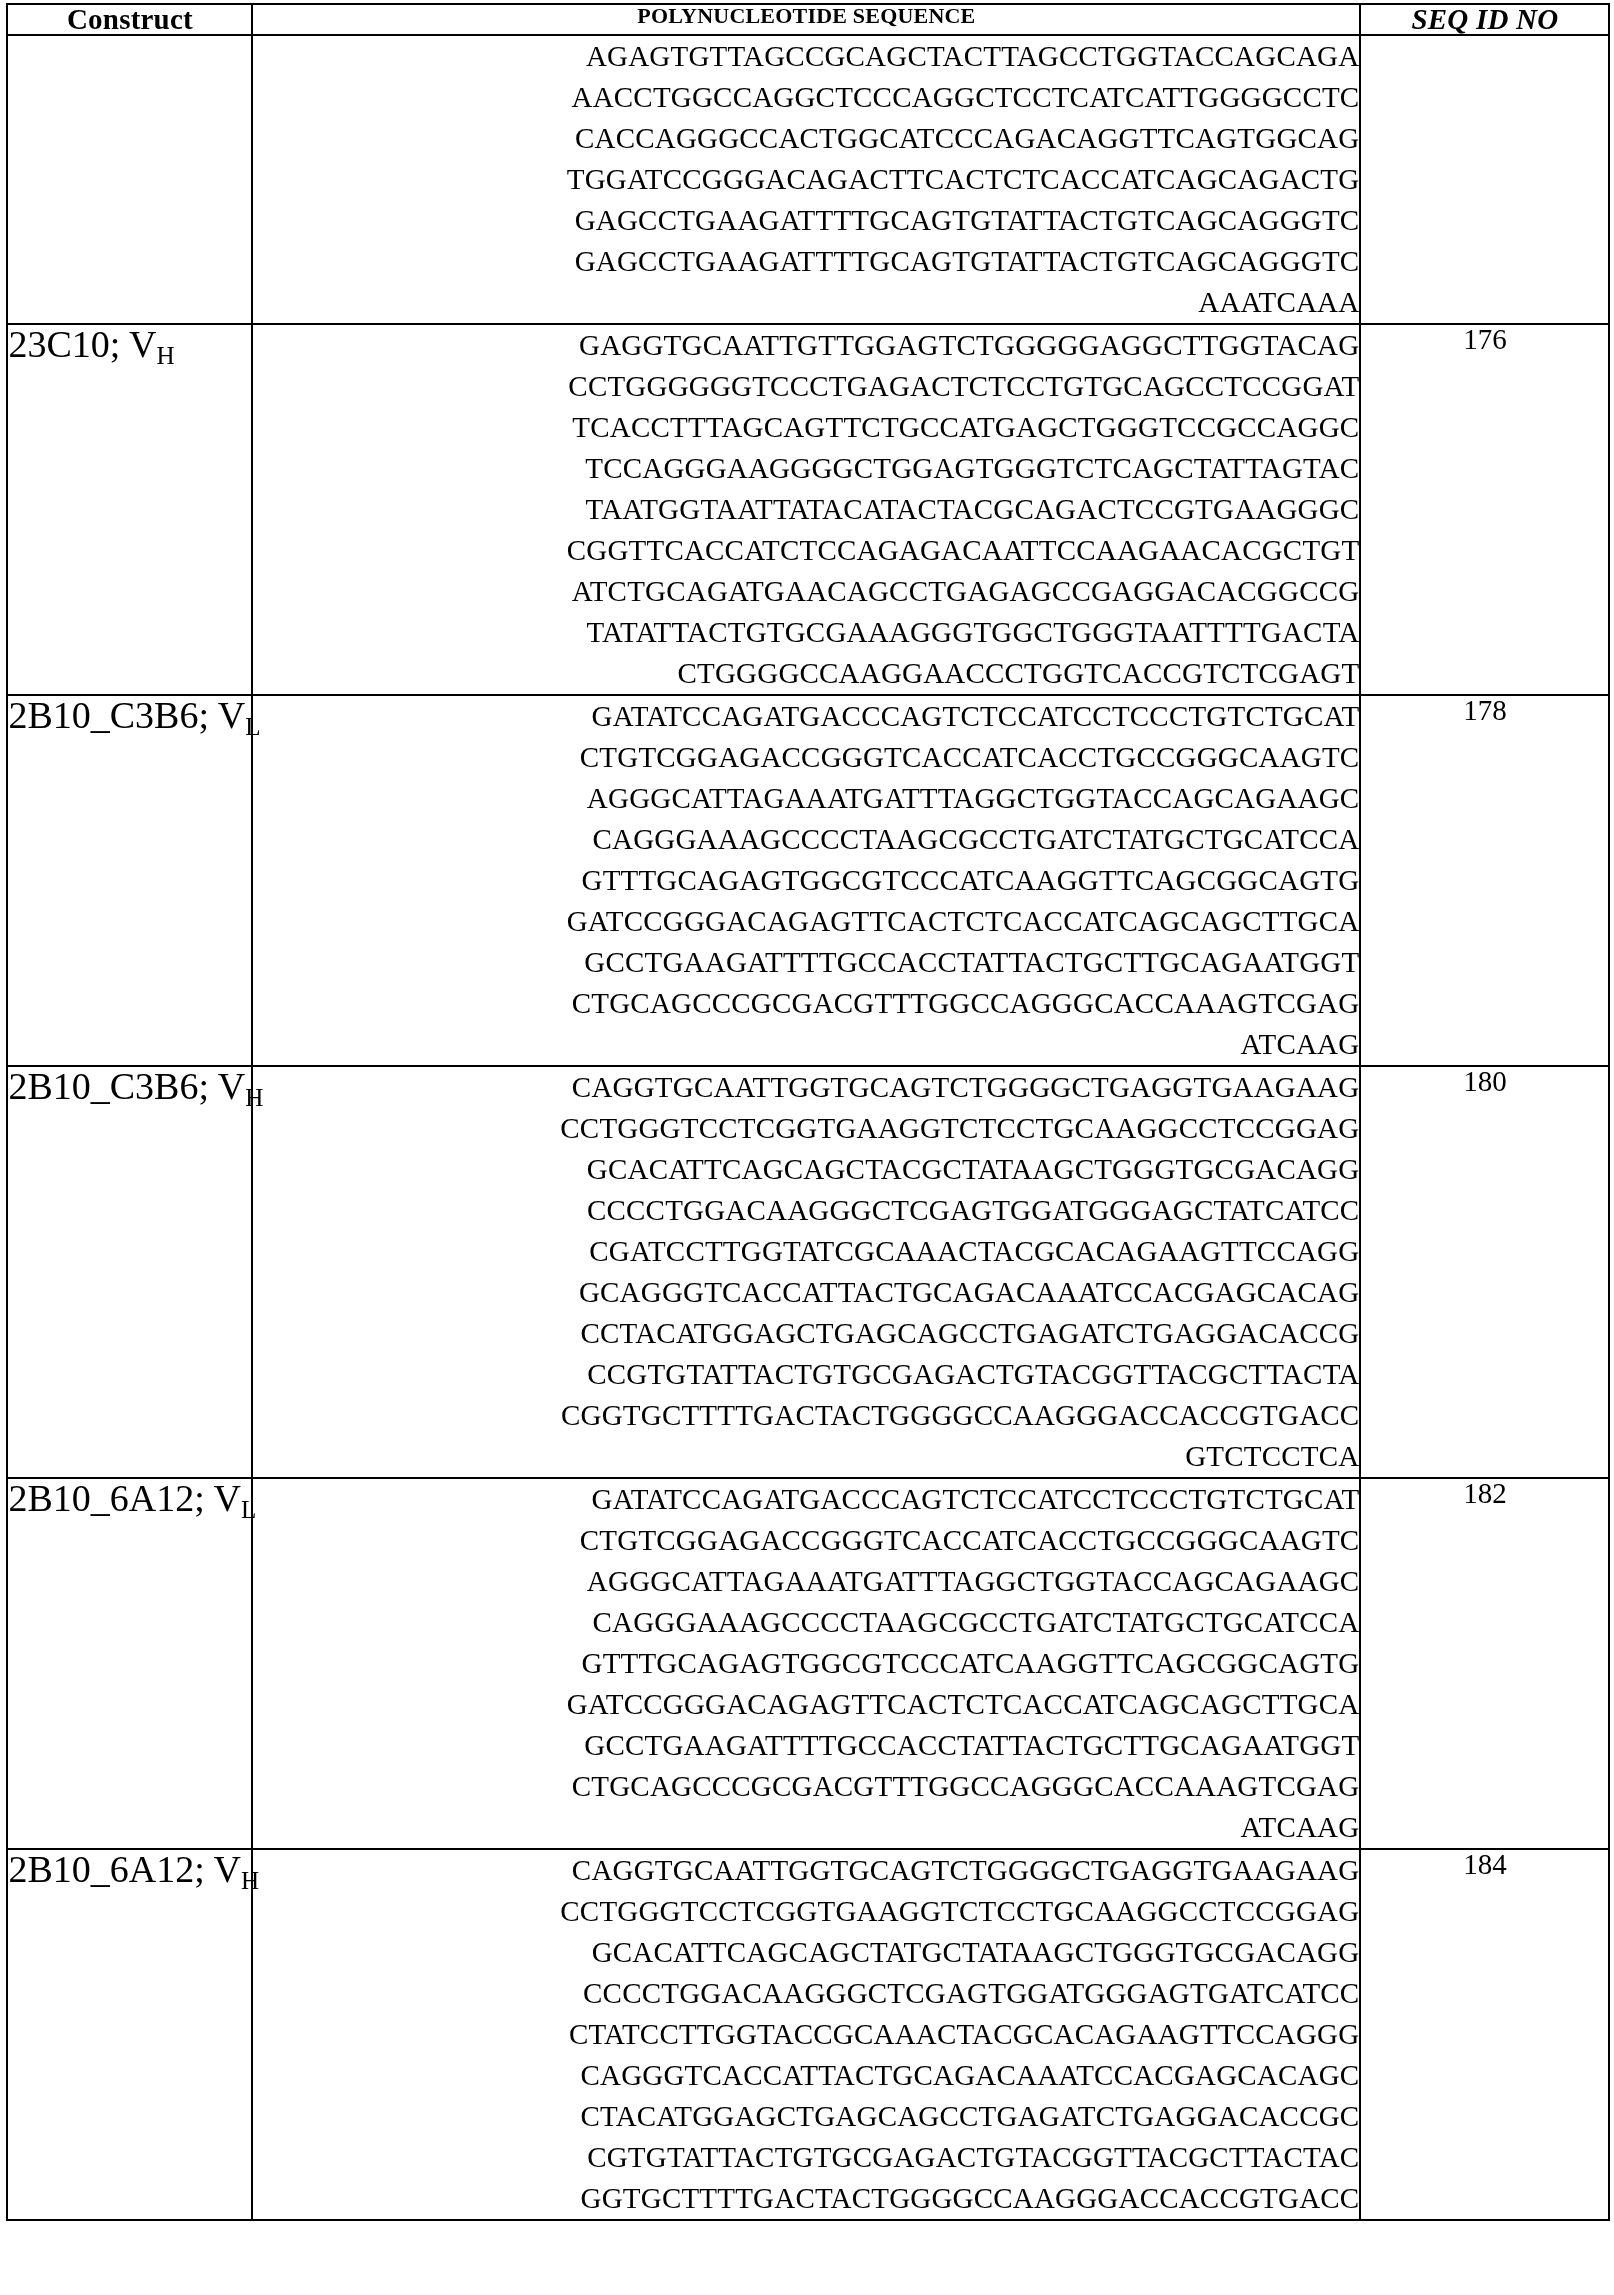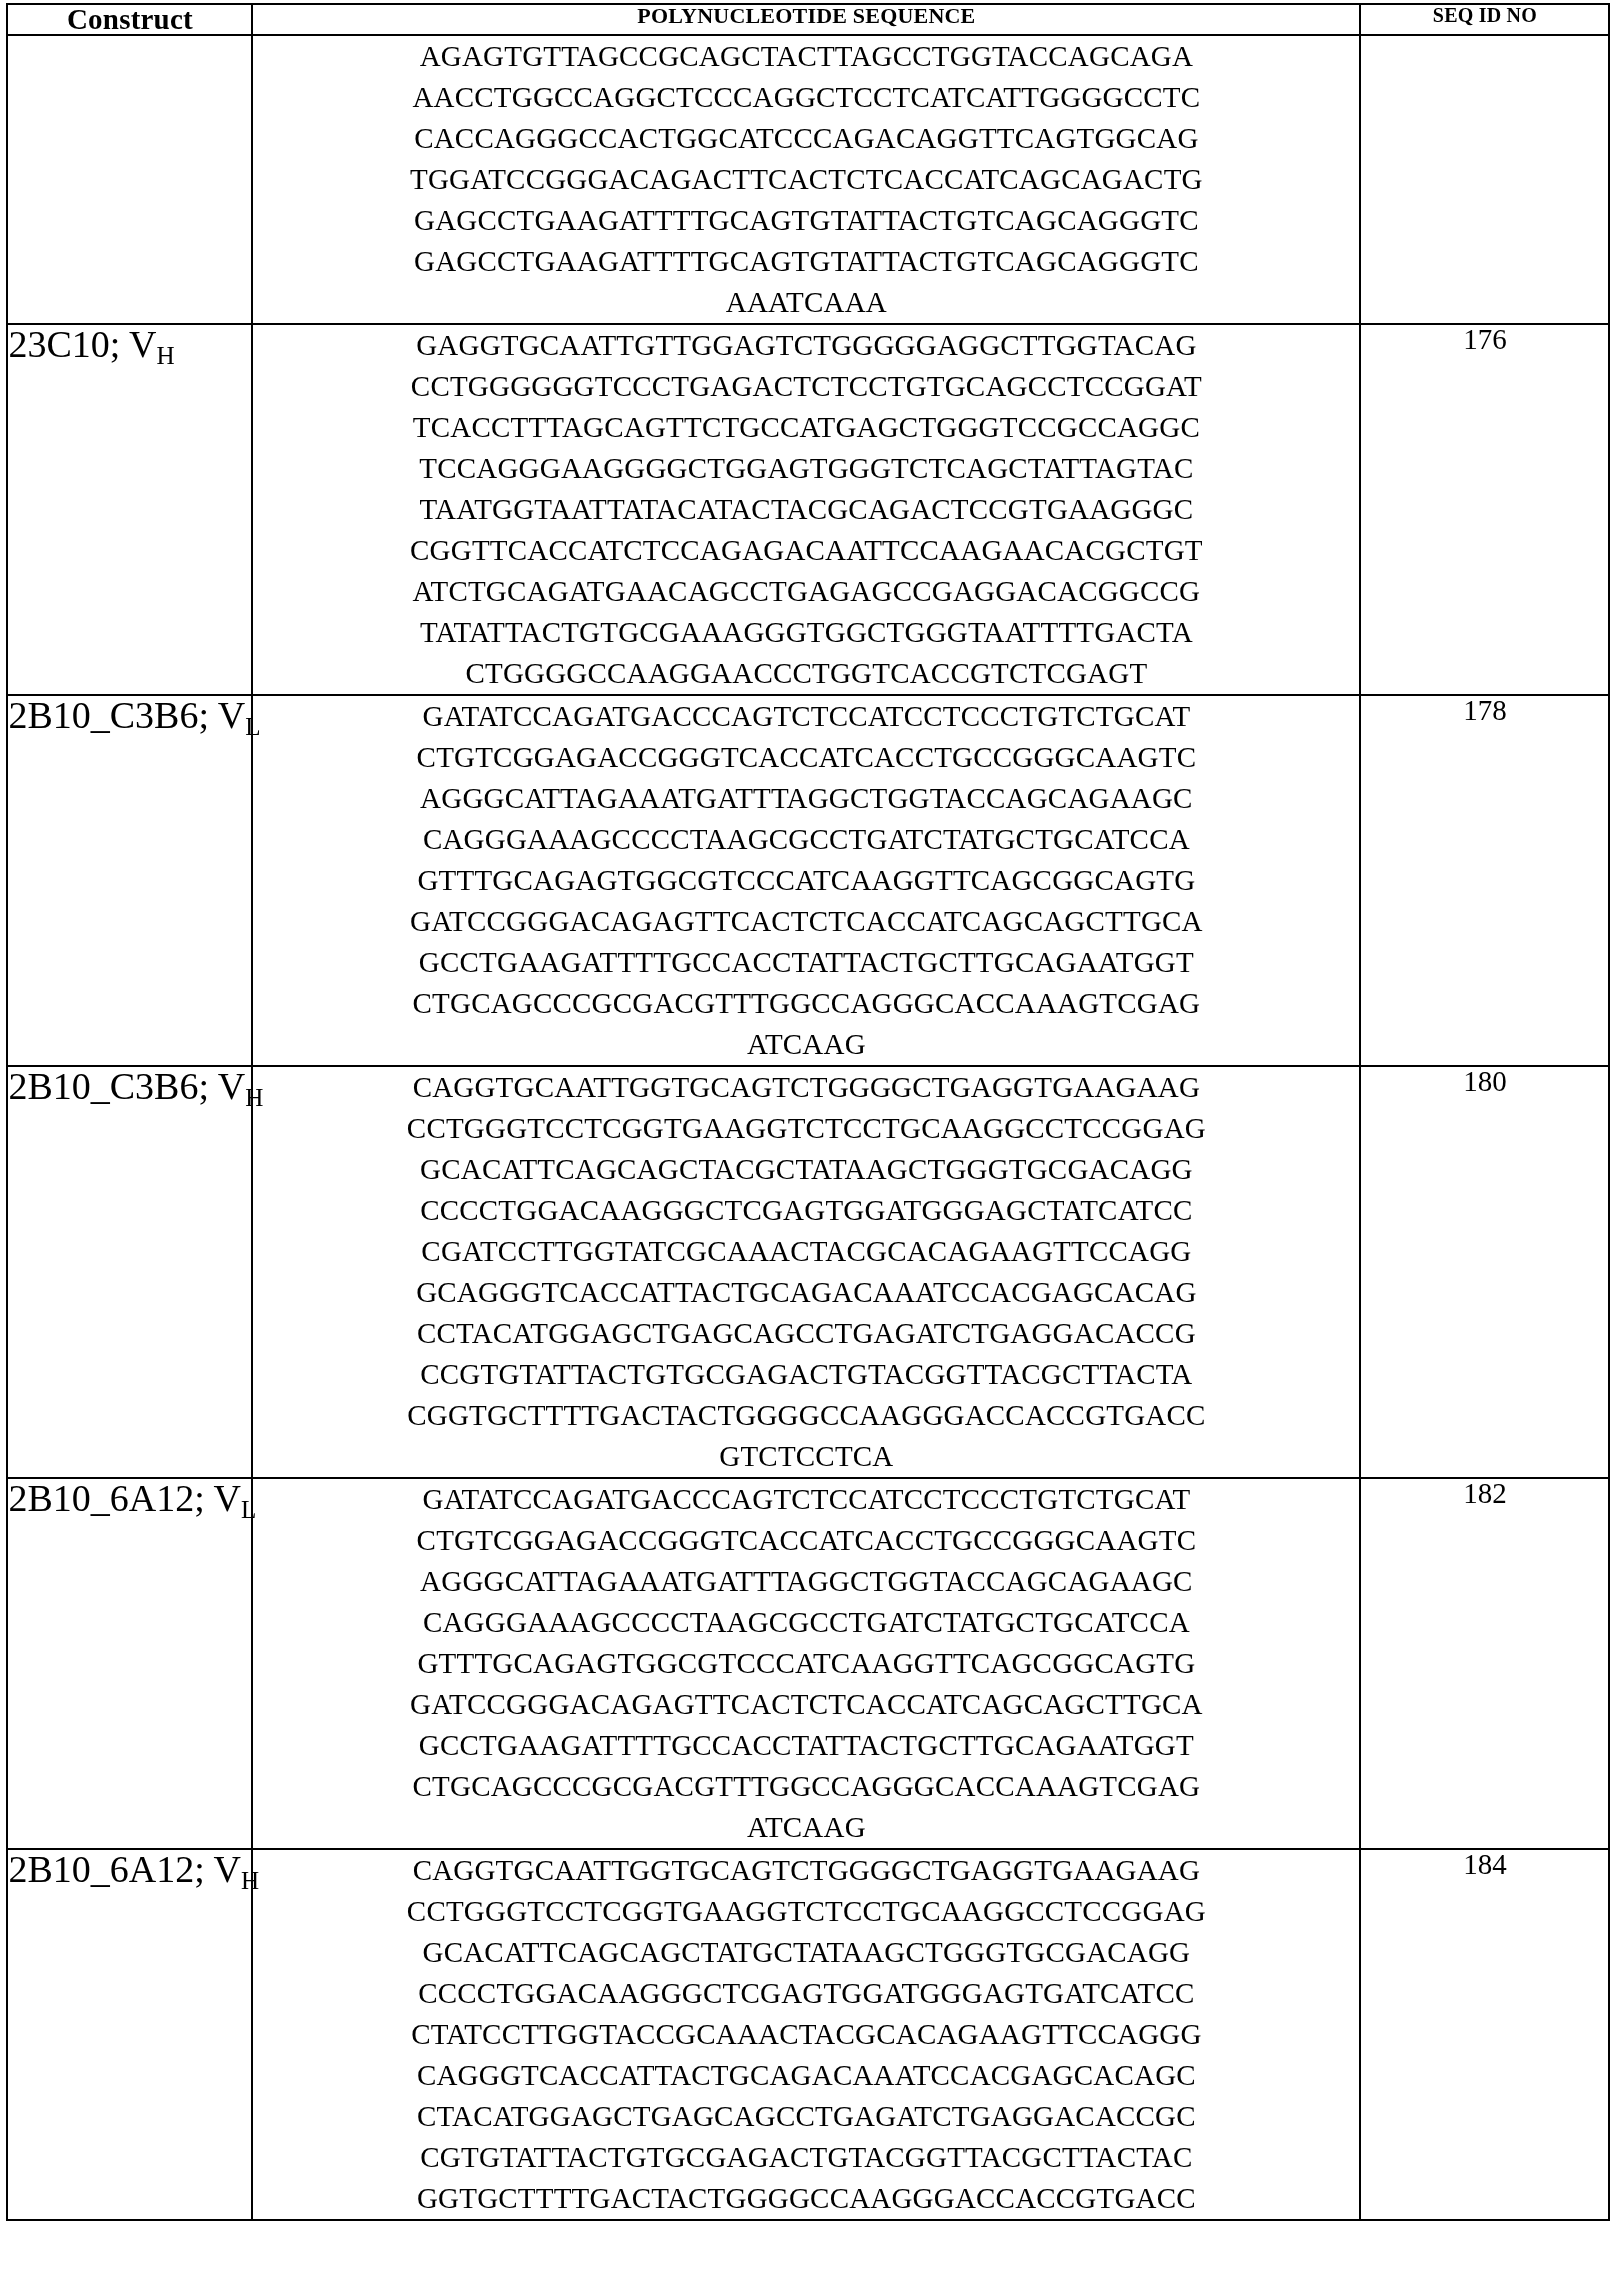--- a/index.html
+++ b/index.html
@@ -44,30 +44,30 @@
     text-align: center;
     font-weight: bold;
     font-size: 29px;
     line-height: 1.0;
     padding: 4.8px 3.2px 6.4px 3.2px;
     letter-spacing: 0.2px;
     white-space: nowrap;
   }
   thead th.h-construct { font-size: 29px; }
   thead th.h-sequence  { font-size: 22px; }
-  thead th.h-seqid     { font-size: 20px; }
+  thead th.h-seqid     { font-size: 29px; font-style: italic; }
 
   td.construct-cell {
     font-size: 38px;
     line-height: 1.0;
     padding: 8px 4.8px 0 4.8px;
     white-space: nowrap;
   }
   td.sequence-cell {
-    text-align: center;
+    text-align: right;
     padding: 6.4px 4.8px 4.8px 12.7px;
   }
   td.seqid-cell {
     text-align: center;
     font-size: 29px;
     line-height: 1.0;
     padding: 9.5px 4.8px 0 4.8px;
     margin-left: 16px;
   }
   .seqline {

